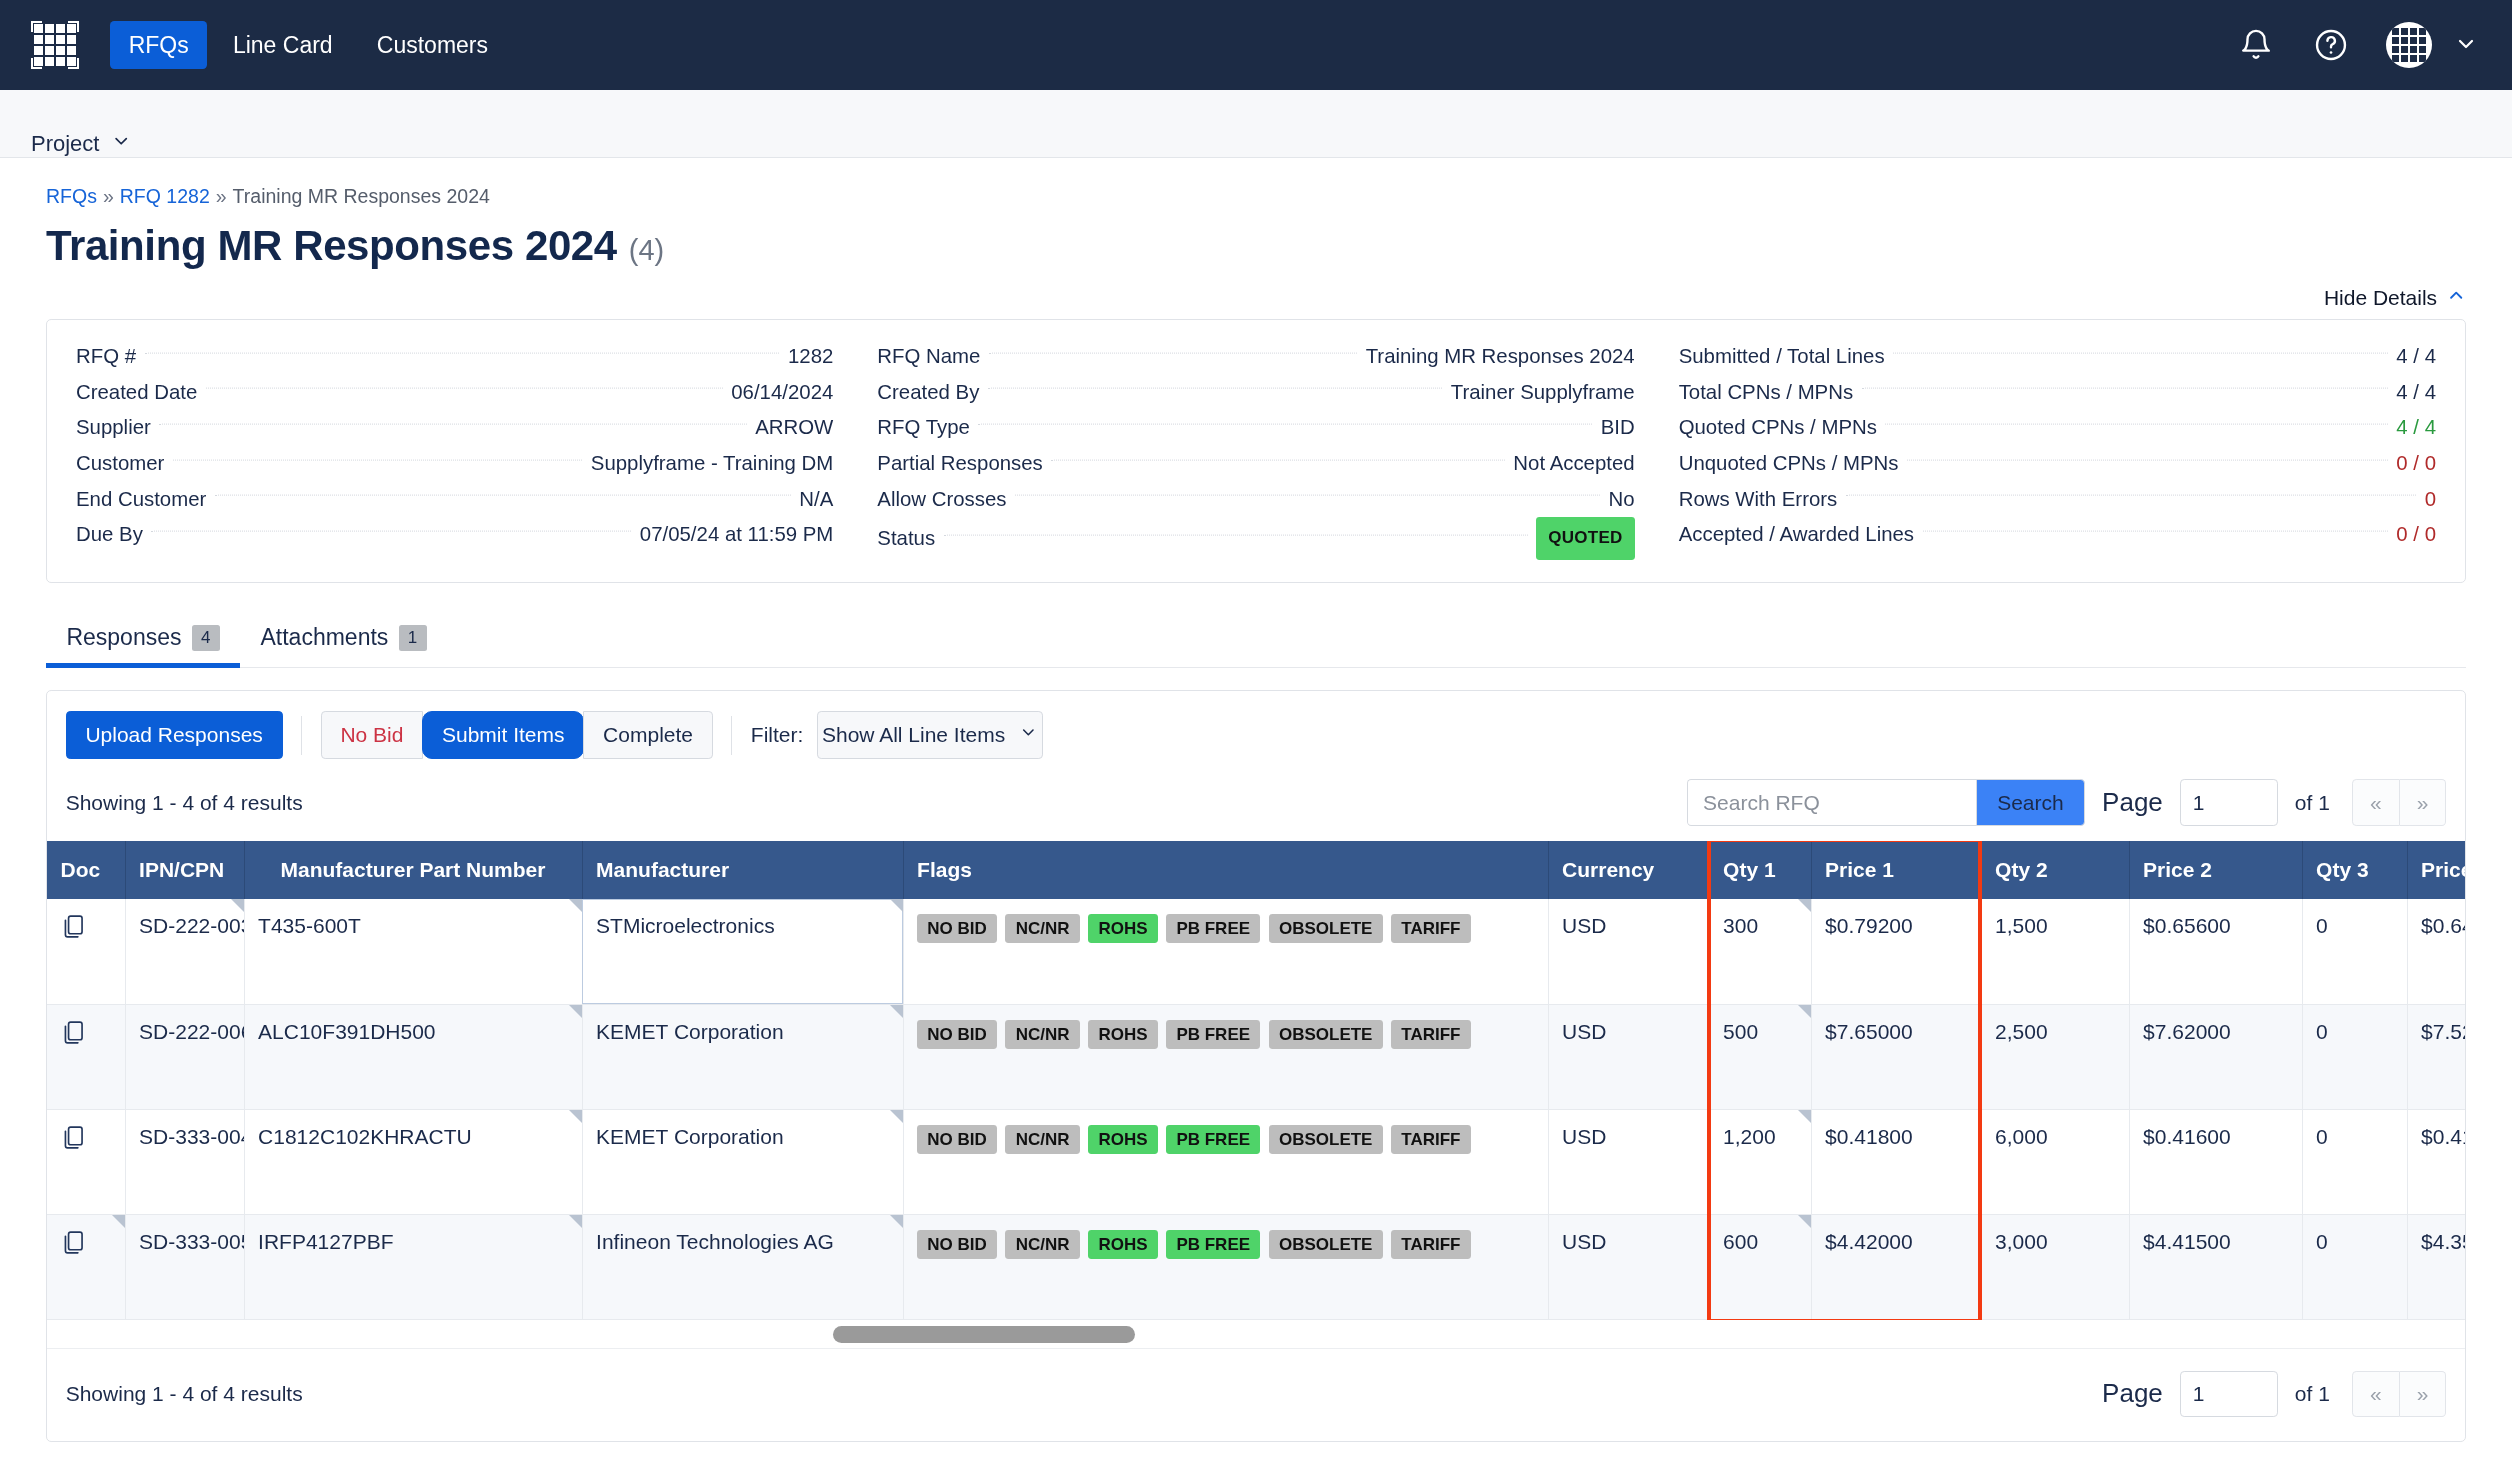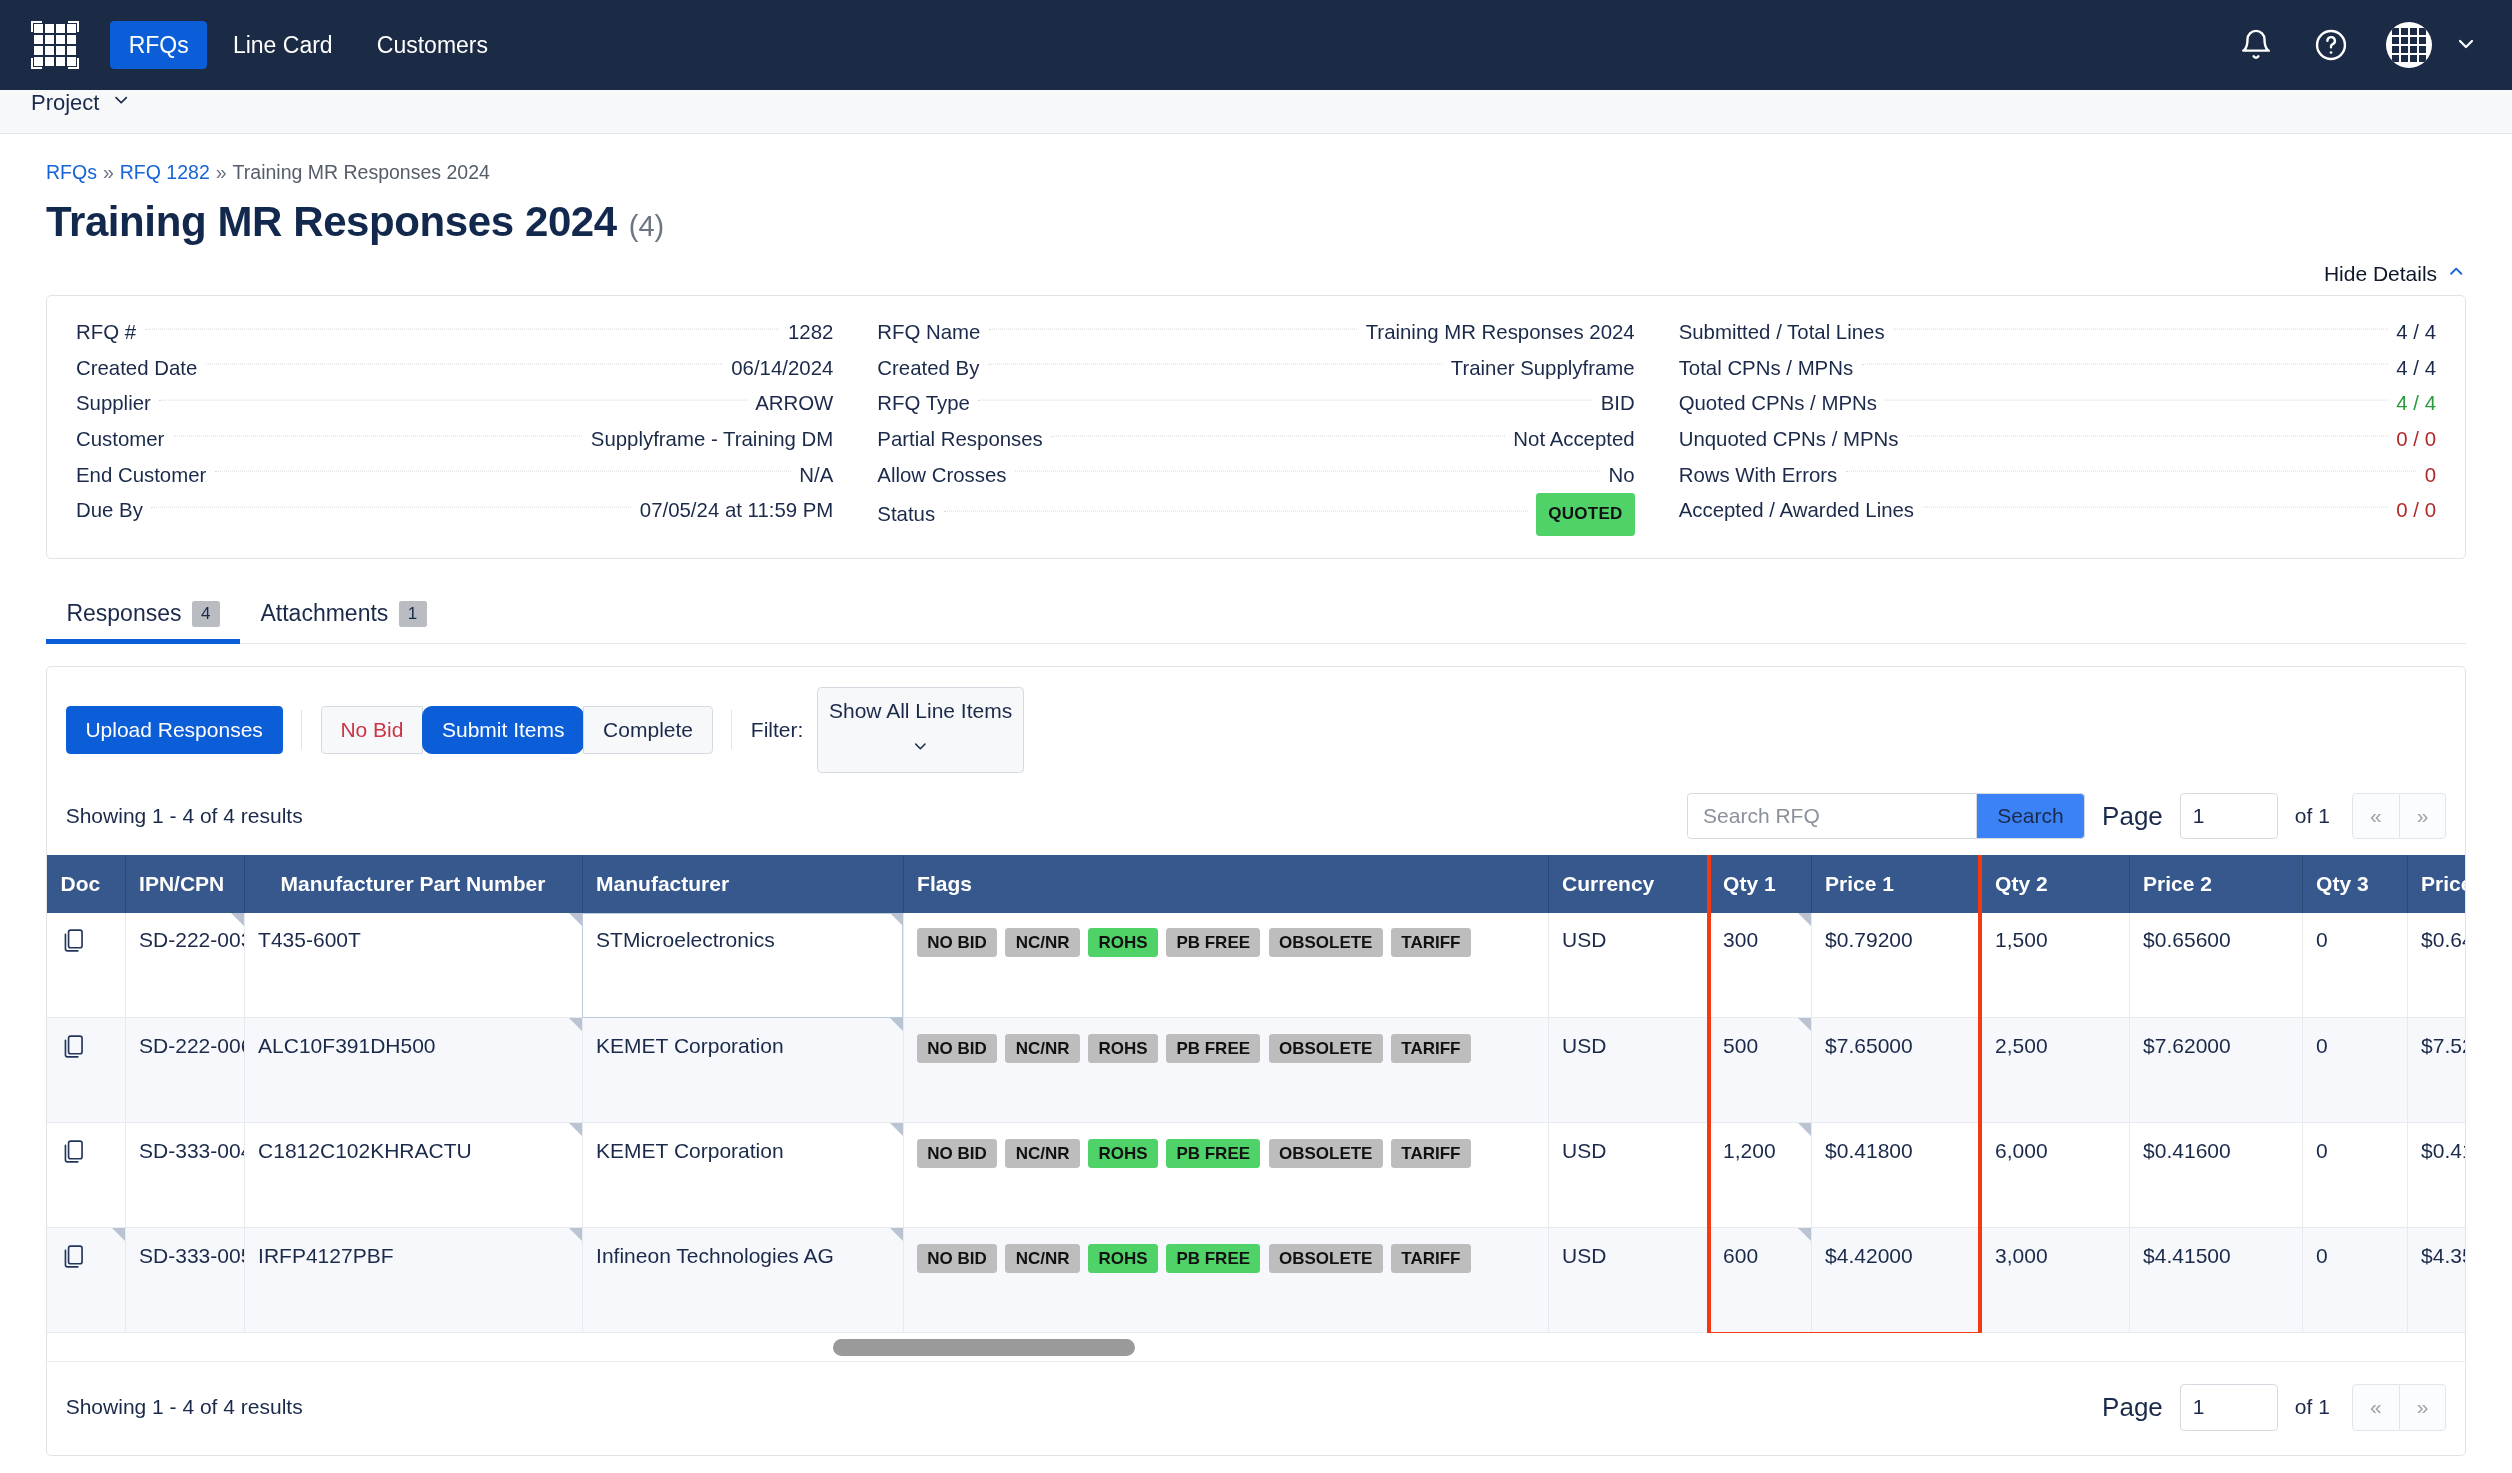--- a/index.html
+++ b/index.html
@@ -46,22 +46,22 @@
     display: flex; align-items: center; justify-content: center;
   }
   .avatar .cells {
     width: 34px; height: 34px;
     display: grid; grid-template-columns: repeat(4,1fr); grid-template-rows: repeat(4,1fr); gap: 2.5px;
   }
   .avatar .cells i { background: #1c2b45; }
 
   
   .projectbar {
-    height: 44px; background: #f7f8fa; border-bottom: 0.8px solid #e3e6ea;
-    display: flex; align-items: flex-start; padding: 0 31px;
+    height: 68px; background: #f7f8fa; border-bottom: 0.8px solid #e3e6ea;
+    display: flex; align-items: flex-end; padding: 0 31px;
   }
   .project-select { display: flex; align-items: center; gap: 12px; font-size: 22px; color: #1b2a4a; cursor: pointer; }
 
   
   .page { padding: 0 46px; }
   .breadcrumb { margin-top: 27px; font-size: 19.5px; color: #555d6b; }
   .breadcrumb a { color: #1664d8; text-decoration: none; cursor: pointer; }
   .breadcrumb .sep { color: #6a7283; margin: 0 6px; }
 
   .page-title-row { display: flex; align-items: baseline; margin-top: 13.6px; }
@@ -116,21 +116,21 @@
   .btn.danger-text { color: #cc3344; }
   .toolbar-divider { width: 0.8px; height: 39px; background: #dfe2e7; margin: 0 18.7px; }
   .btn-group { display: flex; }
   .btn-group .btn { border-radius: 10px; margin-left: -0.8px; }
   .btn-group .btn:first-child { border-radius: 4.2px 0 0 4.2px; margin-left: 0; }
   .btn-group .btn:last-child { border-radius: 0 4.2px 4.2px 0; }
   .filter-label { font-size: 21px; margin-right: 13.6px; white-space: nowrap; }
   .select-box {
     display: flex; align-items: center; gap: 13.6px; font-size: 21px;
     background: #f7f8fa; border: 0.8px solid #d6dae0; border-radius: 4.2px;
-    padding: 11px 11px; cursor: pointer; white-space: nowrap; flex-direction: column;
+    padding: 11px 4px; cursor: pointer; white-space: nowrap;
   }
 
   
   .results-bar { display: flex; align-items: center; padding: 0 18.7px 15.3px 18.7px; }
   .results-text { font-size: 21px; }
   .results-right { margin-left: auto; display: flex; align-items: center; gap: 17px; }
   .search-wrap { display: flex; }
   .search-input {
     font-family: "Liberation Sans", sans-serif;
     font-size: 21px; padding: 10.2px 15.3px; width: 289px;

